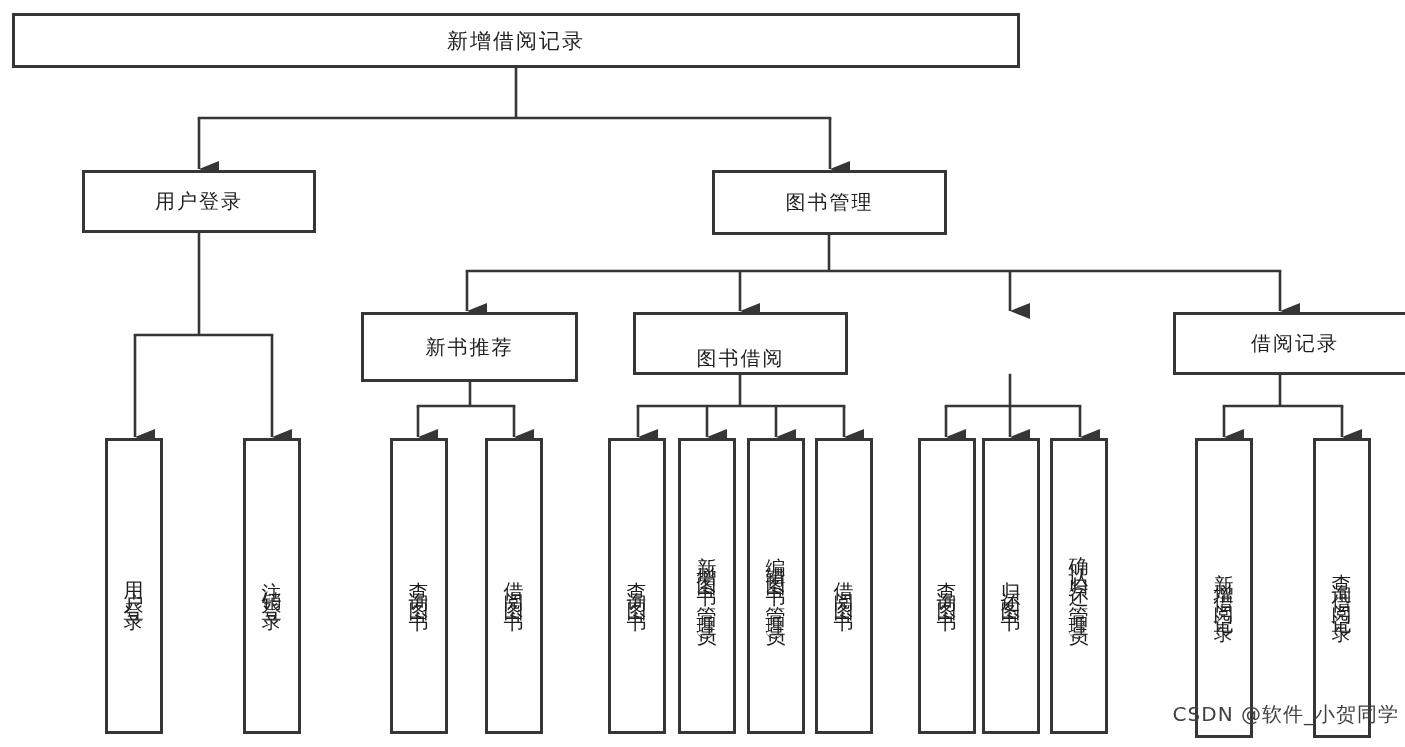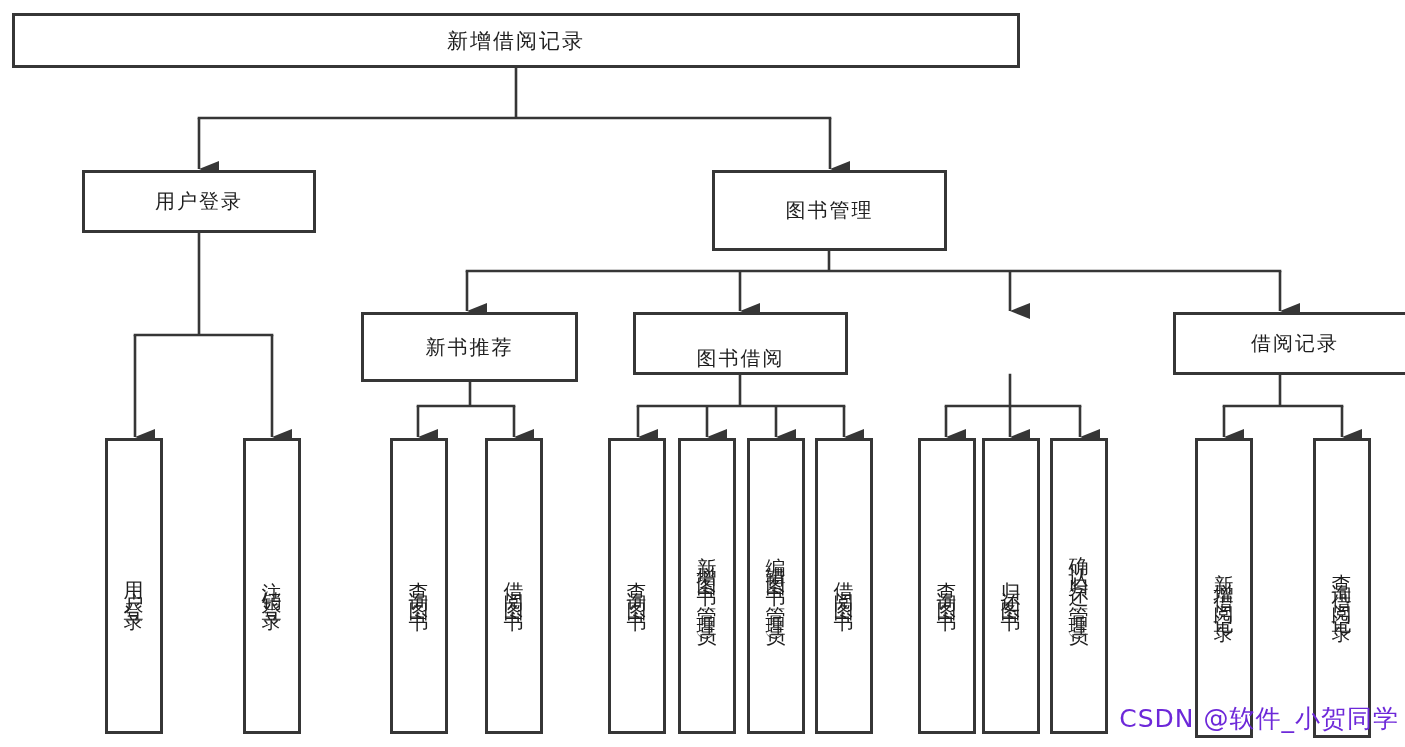--- a/index.html
+++ b/index.html
@@ -15,22 +15,22 @@
     color:#1e1e1e; display:flex; align-items:center; justify-content:center;
     z-index:2; text-align:center;
   }
   .h-label { font-size:20px; letter-spacing:2px; white-space:nowrap; }
   .root-label { font-size:21px; }
   .v-label {
     writing-mode:vertical-rl; text-orientation:mixed;
     font-size:20px; letter-spacing:10px; line-height:1;
   }
   .watermark {
-    position:absolute; right:6px; bottom:12px; z-index:5;
-    font-size:25px; color:#6d28d9; letter-spacing:1px; white-space:nowrap;
+    position:absolute; right:6px; bottom:19px; z-index:5;
+    font-size:20px; color:#404040; letter-spacing:1px; white-space:nowrap;
   }
 </style>
 </head>
 <body>
 
 <div class="canvas">
 
   <svg class="wires" width="1405" height="747" viewBox="0 0 1405 747">
     <defs>
       <marker id="ah" markerUnits="userSpaceOnUse" markerWidth="16" markerHeight="20" viewBox="0 0 16 20" refX="8" refY="20" orient="auto">
@@ -71,21 +71,21 @@
     </g>
   </svg>
 
   <div class="node" style="left:12px; top:13px; width:1008px; height:55px;">
     <span class="h-label root-label">新增借阅记录</span>
   </div>
 
   <div class="node" style="left:82px; top:170px; width:234px; height:63px;">
     <span class="h-label">用户登录</span>
   </div>
-  <div class="node" style="left:712px; top:170px; width:235px; height:81px;">
+  <div class="node" style="left:712px; top:170px; width:235px; height:65px;">
     <span class="h-label">图书管理</span>
   </div>
 
   <div class="node" style="left:361px; top:312px; width:217px; height:70px;">
     <span class="h-label">新书推荐</span>
   </div>
   <div class="node" style="left:633px; top:312px; width:215px; height:63px;align-items:flex-end;">
     <span class="h-label">图书借阅</span>
   </div>
   <div class="node" style="left:1173px; top:312px; width:244px; height:63px;">

